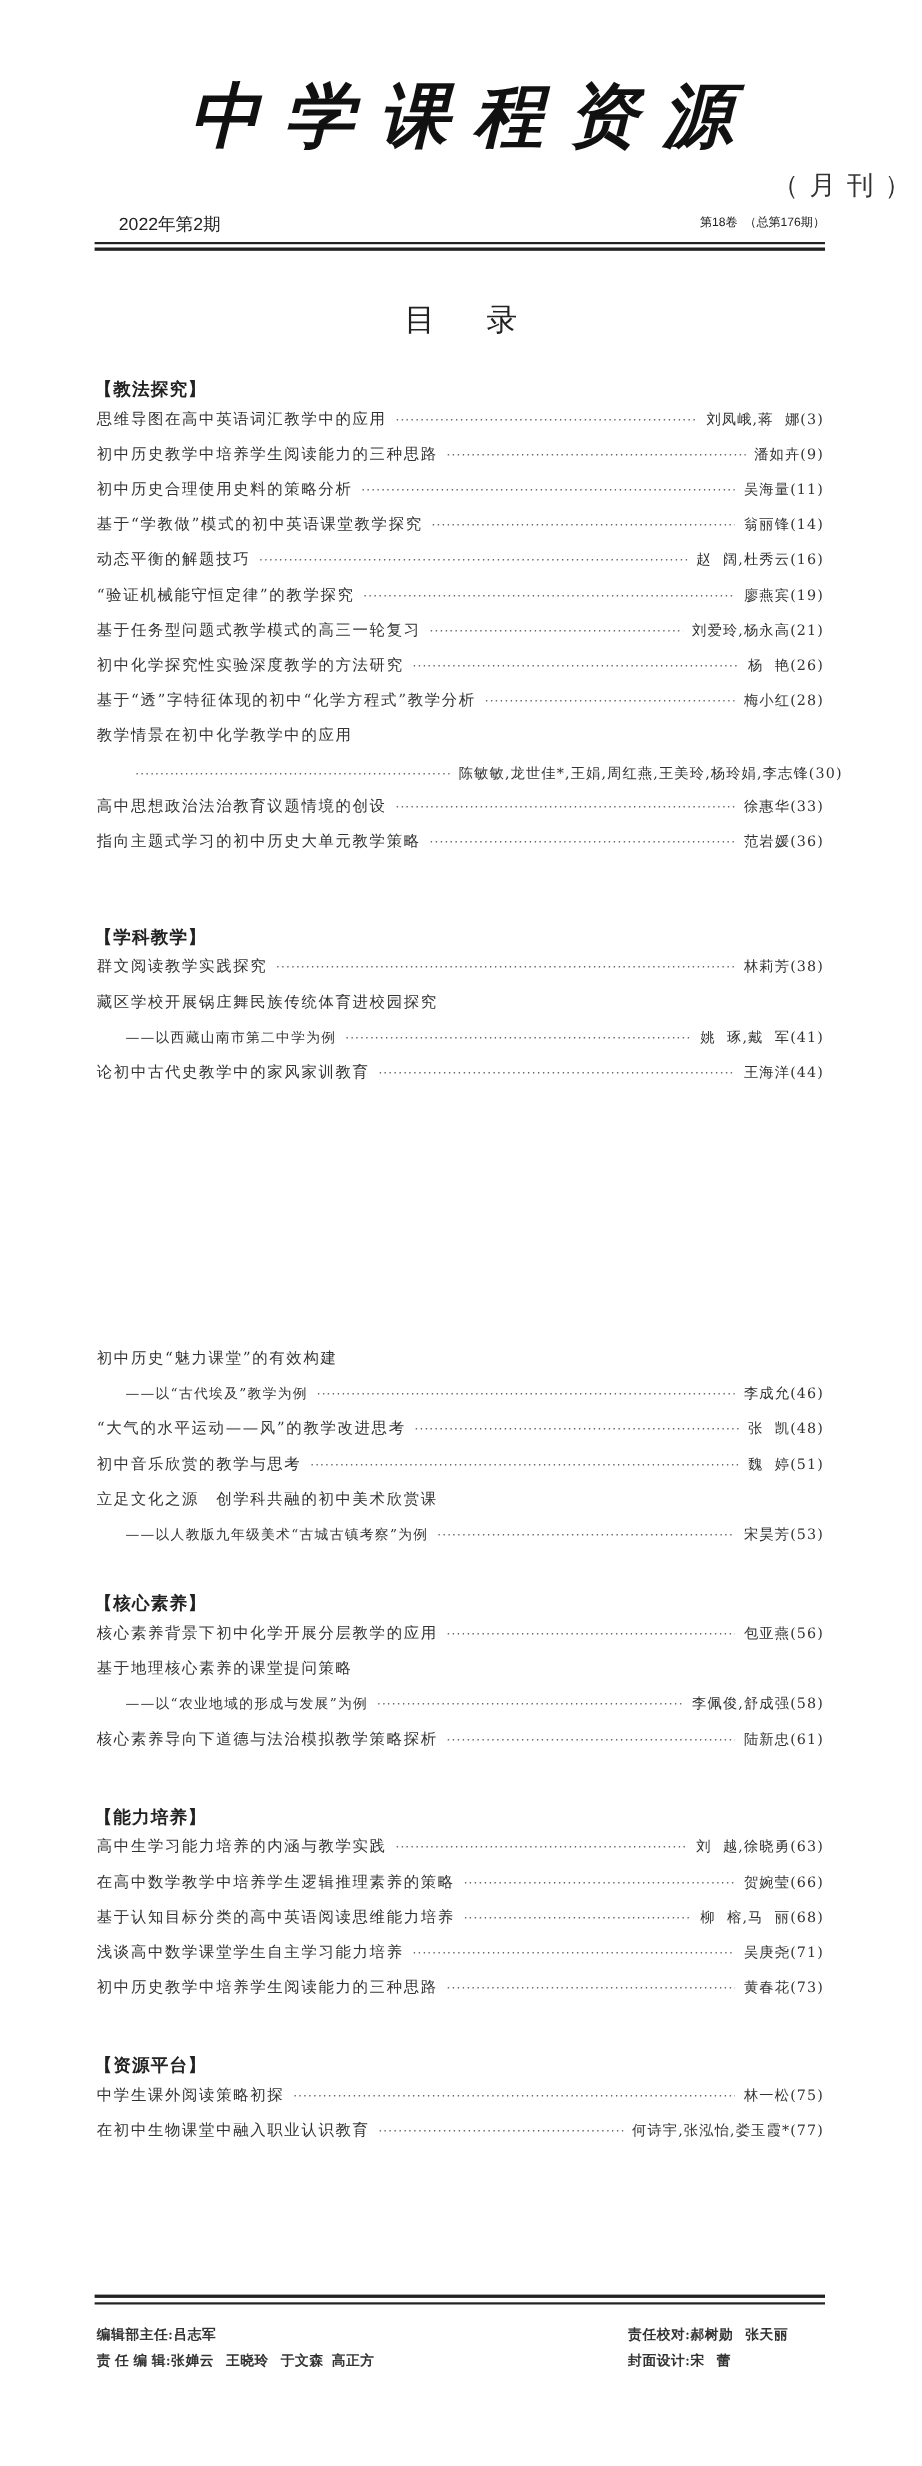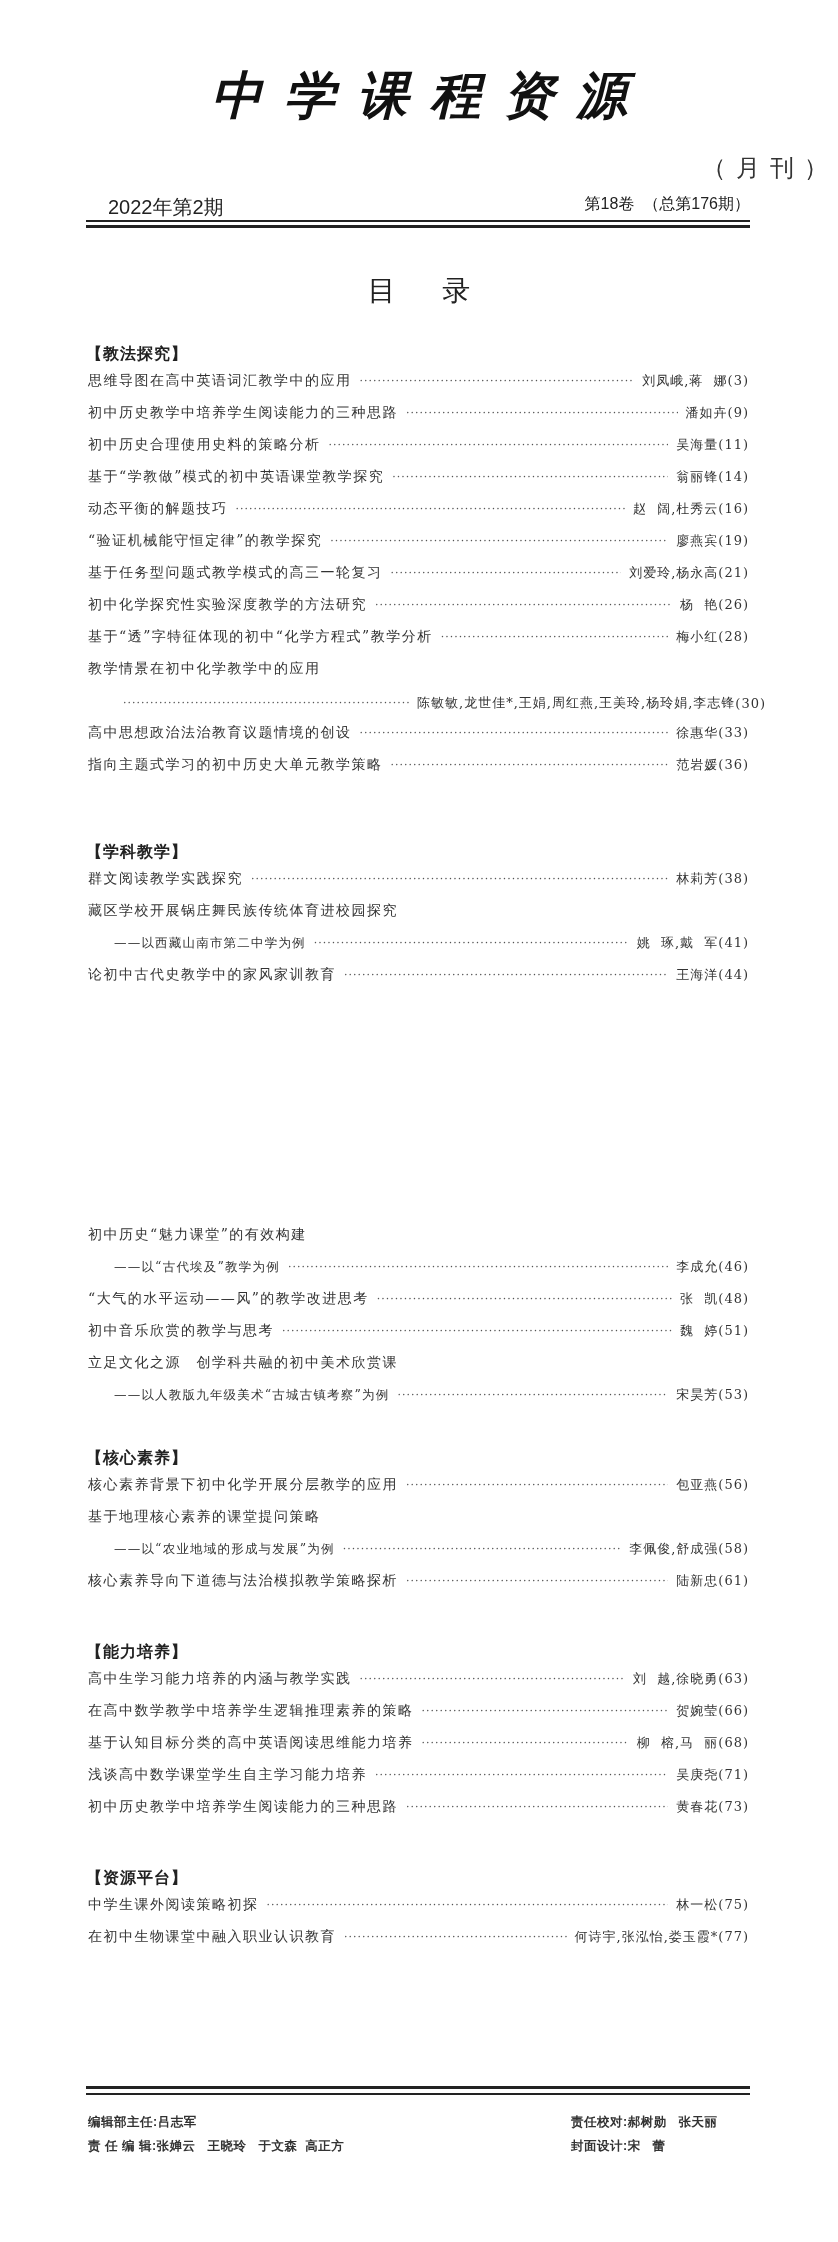--- a/index.html
+++ b/index.html
@@ -1,38 +1,38 @@
 <!DOCTYPE html>
 <html><head>
 <meta charset="utf-8">
 <style>
   html, body { margin:0; padding:0; background:#fff; }
   body { width:838px; height:2242px; position:relative; overflow:hidden; color:#222;
          font-family:"DejaVu Serif", "Liberation Serif", serif; }
   .abs { position:absolute; }
-  .mast-title { left:0; width:838px; top:62px; text-align:center; font-size:51px; letter-spacing:22px;
+  .mast-title { left:0; width:838px; top:62px; text-align:center; font-size:64px; letter-spacing:22px;
                 font-family:"DejaVu Serif", serif; font-weight:bold; font-style:italic; color:#111; padding-left:22px; box-sizing:border-box;}
   .mast-sub { left:0; width:838px; top:152px; text-align:right; font-size:24px; letter-spacing:10px; color:#333;
               font-family:"DejaVu Serif", serif; }
-  .issue-left { left:108px; top:194px; font-size:20px; font-family:"Liberation Sans", sans-serif; color:#222; }
-  .issue-right { right:88px; top:194px; font-size:16px; font-family:"Liberation Sans", sans-serif; color:#222; white-space:pre; }
+  .issue-left { left:108px; top:194px; font-size:16px; font-family:"Liberation Sans", sans-serif; color:#222; }
+  .issue-right { right:88px; top:194px; font-size:11px; font-family:"Liberation Sans", sans-serif; color:#222; white-space:pre; }
   .rule-thin { left:86px; width:664px; height:2px; background:#222; }
   .rule-thick { left:86px; width:664px; height:3px; background:#222; }
   .toc-title { left:0; width:838px; top:272px; text-align:center; font-size:28px; font-family:"Liberation Sans", sans-serif; color:#222; white-space:pre; }
   .sec-head { left:86px; font-size:16px; font-family:"Liberation Sans", sans-serif; font-weight:bold; color:#222; letter-spacing:1px; }
   .entry { left:88px; width:661px; height:22px; display:flex; align-items:baseline; font-size:14px; color:#333; letter-spacing:1.5px; }
   .entry.sub { left:114px; width:635px; }
   .entry.cont { left:123px; width:643px;align-items:center; }
   .entry .t { white-space:nowrap; flex:0 0 auto; }
   .entry.sub .t { font-size:12.5px; letter-spacing:1.2px; }
   .entry .dots { flex:1 1 auto; overflow:hidden; white-space:nowrap; margin:0 8px; color:#555; letter-spacing:1px; font-size:11px; }
   .entry .dots::before { content:"··································································································································································"; }
   .entry .a { white-space:pre; flex:0 0 auto; font-size:13px; letter-spacing:1px; }
   .entry.plain { display:block; }
-  .foot { font-size:12.5px; font-family:Liberation Sans, sans-serif; font-weight:bold; color:#333; white-space:pre; letter-spacing:0.5px; }
+  .foot { font-size:12.5px; font-family:Liberation Serif, serif; font-weight:bold; color:#333; white-space:pre; letter-spacing:0.5px; }
 </style>
 </head>
 <body>
 
 <div class="abs mast-title">中学课程资源</div>
 <div class="abs mast-sub">（月刊）</div>
 <div class="abs issue-left">2022年第2期</div>
 <div class="abs issue-right">第18卷  （总第176期）</div>
 <div class="abs rule-thin" style="top:220px"></div>
 <div class="abs rule-thick" style="top:225px"></div>

